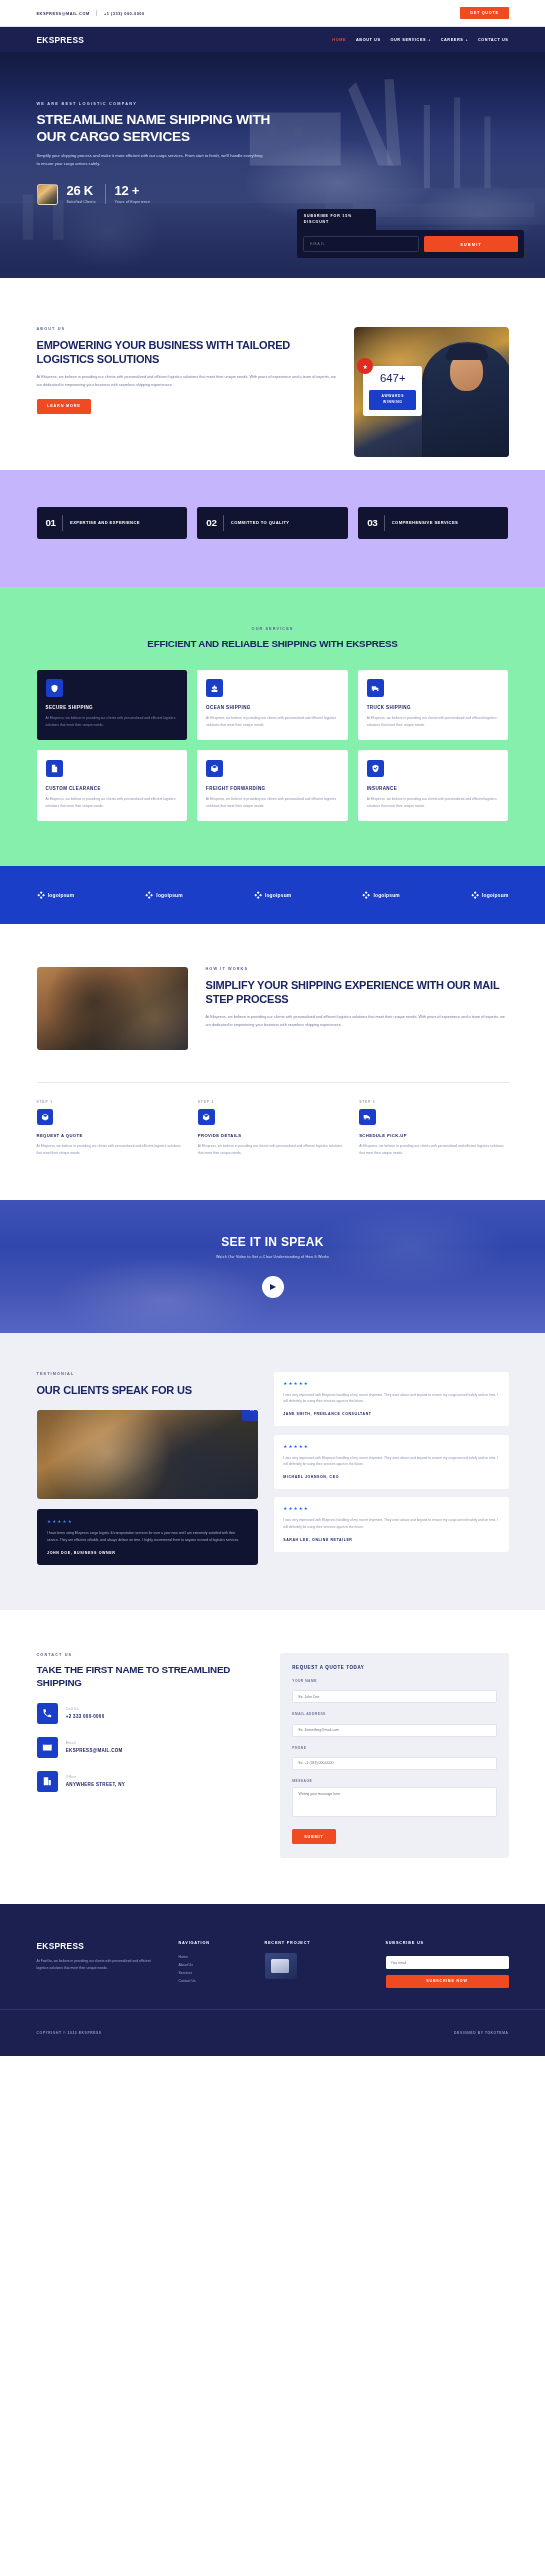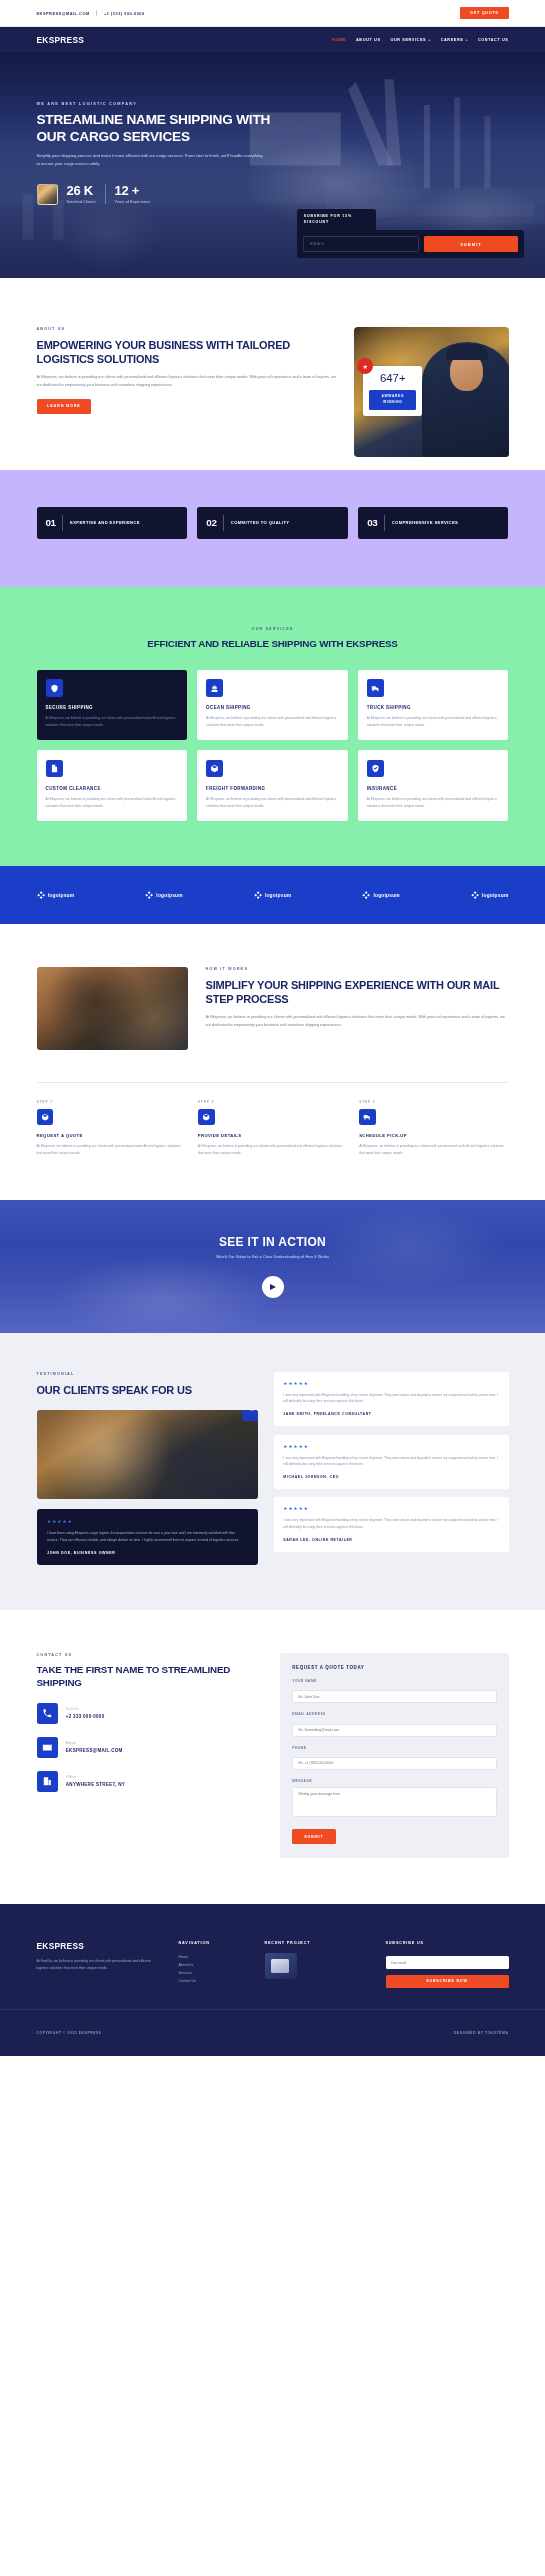--- a/index.html
+++ b/index.html
@@ -487,21 +487,21 @@
               </svg>
             </div>
           <div class="step-t">SCHEDULE PICK-UP</div>
           <div class="step-d">At Ekspress, we believe in providing our clients with personalized and efficient logistics solutions that meet their unique needs.</div>
         </div>
       </div>
     </div>
   </div>
 
   <div class="video">
-    <div class="v-title">SEE IT IN ACTION</div>
+    <div class="v-title">SEE IT IN SPEAK</div>
     <div class="v-sub">Watch Our Video to Get a Clear Understanding of How It Works</div>
     <div class="v-play">
         <i></i>
       </div>
   </div>
 
   <div class="testi">
     <div class="inner">
       <div class="t-left">
         <div class="kicker">TESTIMONIAL</div>

